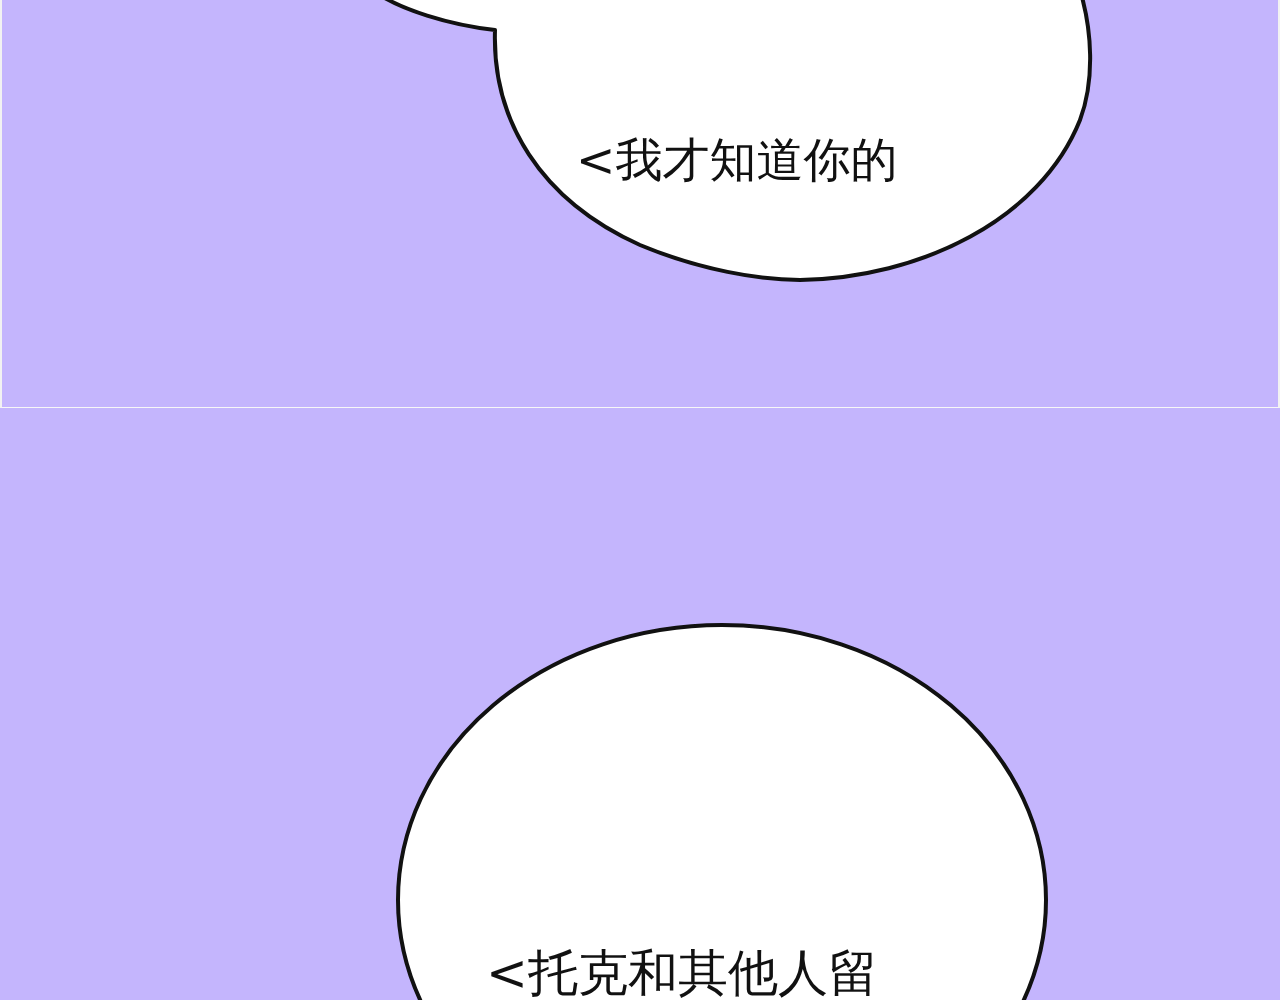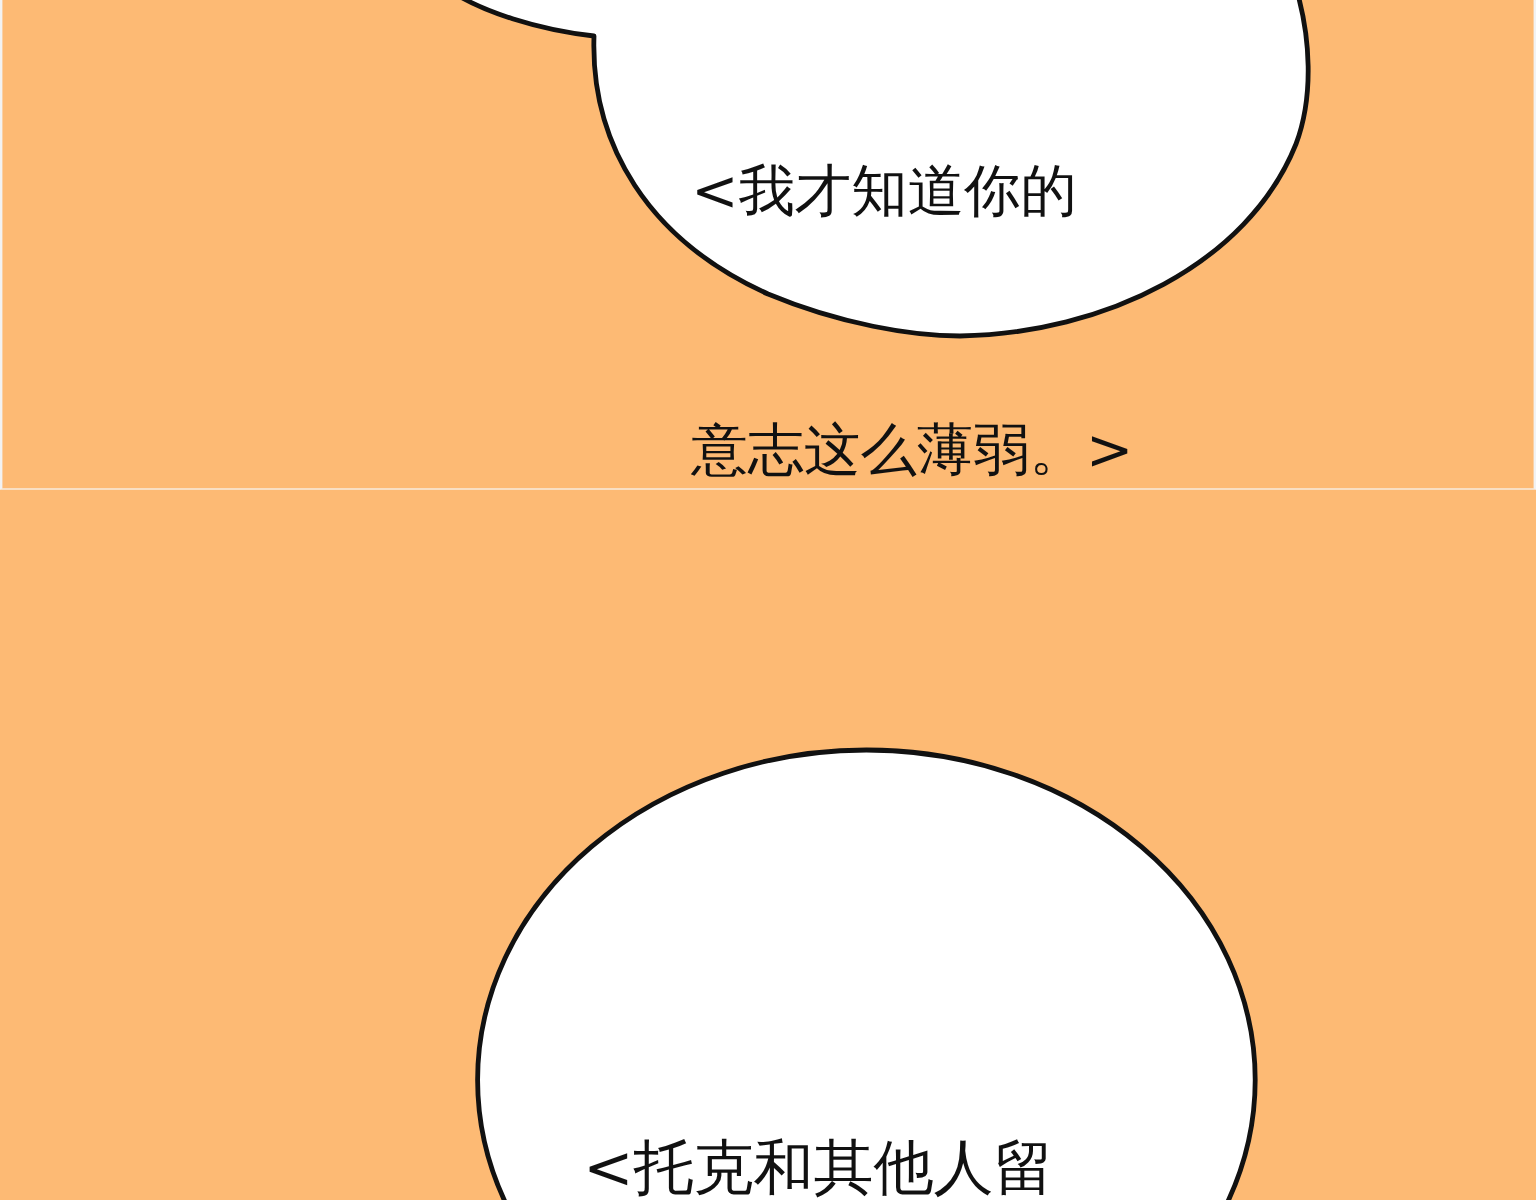--- a/index.html
+++ b/index.html
@@ -5,21 +5,21 @@
     html, body {
       margin: 0;
       padding: 0;
       background: #ffffff;
     }
     .canvas {
       position: relative;
       width: 1280px;
       height: 1000px;
       overflow: hidden;
-      background: #fdba74;
+      background: #c4b5fd;
     }
     .panel-top {
       position: absolute;
       left: 0;
       top: 0;
       width: 1280px;
       height: 408px;
       box-sizing: border-box;
       border-left: 2px solid #f2f2f2;
       border-right: 2px solid #f2f2f2;
@@ -67,21 +67,20 @@
              C 492 120, 540 200, 640 245
              C 700 270, 760 280, 800 280
              C 920 278, 1040 220, 1080 120
              C 1095 80, 1092 30, 1080 -10" fill="#ffffff" stroke="#111111" stroke-width="4" stroke-linejoin="round"></path>
 
     <ellipse cx="722" cy="900" rx="324" ry="275" fill="#ffffff" stroke="#111111" stroke-width="4"></ellipse>
   </svg>
 
   <div id="text-1" class="bubble-text">
     <span class="line">&lt;我才知道你的</span>
-    <span class="line">意志这么薄弱。&gt;</span>
   </div>
 
   <div id="text-2" class="bubble-text">
     <span class="line">&lt;托克和其他人留</span>
     
     
   </div>
 
 </div>
 

